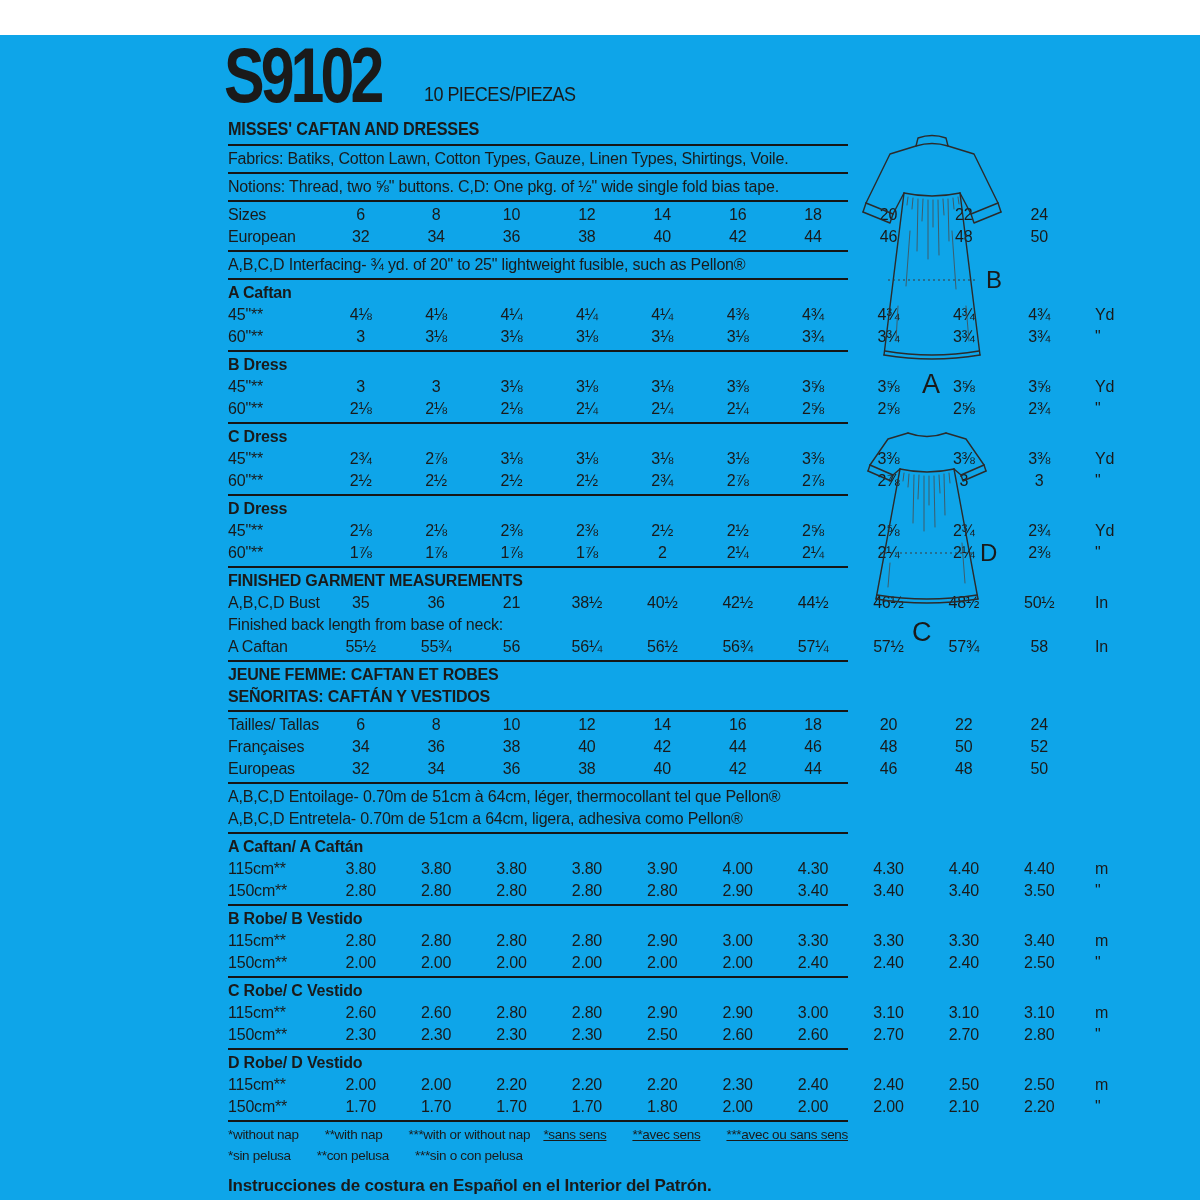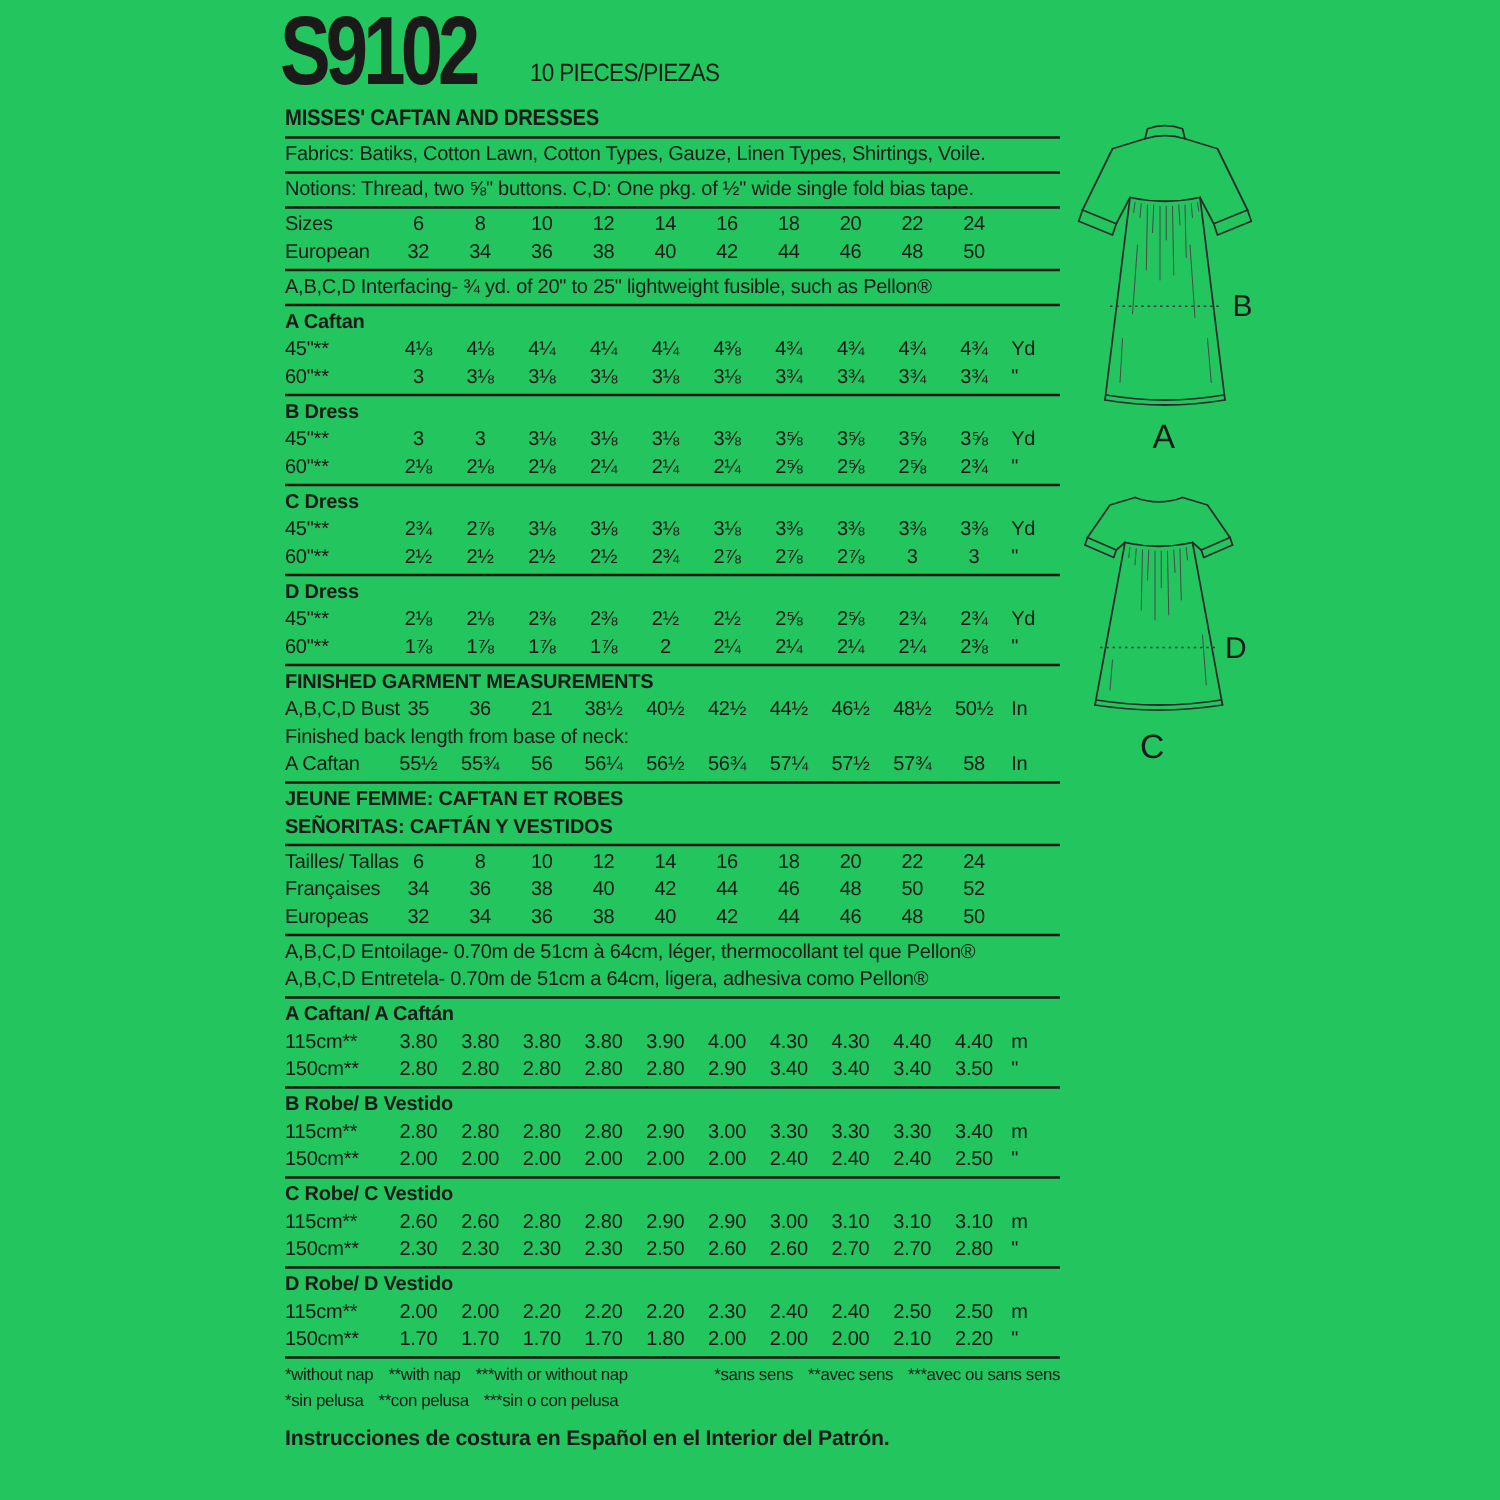--- a/index.html
+++ b/index.html
@@ -4,21 +4,21 @@
 <style>
   * { box-sizing: border-box; margin: 0; padding: 0; }
   html,body { width:1200px; height:1200px; background:#fff; }
   body {
     font-family:"Liberation Sans", sans-serif;
     color:#1a1a1a;
     position:relative;
     overflow:hidden;
     letter-spacing:-0.2px;
   }
-  .page { position:absolute; inset:0; background:#22c55e; }
+  .page { position:absolute; inset:0; background:#0ea5e9;margin-top:35px; }
   .content { position:absolute; left:228px; top:8px; width:620px; }
 
   
   .brand { position:relative; height:74px; }
   .pattern-number {
     position:absolute; left:-4px; top:-4px;
     font-size:78px; font-weight:bold; letter-spacing:-5px;
     line-height:72px; transform:scaleX(.78); transform-origin:left top;
     white-space:nowrap;
   }
@@ -33,31 +33,31 @@
   }
 
   .rule { border-top:2px solid #161616; margin:2px 0; }
   .textline { height:22px; line-height:22px; font-size:16px; white-space:nowrap; }
   .b { font-weight:normal; }
 
   
   .trow {
     display:grid;
     grid-template-columns:82px repeat(10,49.4px) 42px;
-    height:22px; line-height:22px; font-size:16px;
+    height:22px; line-height:22px; font-size:16px;gap:26px;
   }
   .tlabel { white-space:nowrap; }
   .tval { text-align:center; }
   .tunit { padding-left:5px; }
   .sect-head { font-weight:bold; height:22px; line-height:22px; font-size:16px; white-space:nowrap; }
 
   
   .fnrow { display:flex; font-size:13.5px; height:21px; line-height:21px; letter-spacing:-0.3px; }
-  .fngroup { display:flex; gap:12px; }
-  .fngroup.right { margin-left:auto; }
+  .fngroup { display:flex; gap:26px; }
+  .fngroup.right { margin-left:auto;text-decoration:underline; }
 
   .footer-note { font-weight:bold; font-size:17px; margin-top:8px; height:24px; line-height:24px; }
 
   
   .illo { position:absolute; }
   #caftan-illo { left:852px; top:96px; width:170px; height:272px; }
   #dress-illo  { left:850px; top:388px; width:156px; height:242px; }
   .illo svg { width:100%; height:100%; }
   .garment { fill:none; stroke:#2b2b2b; stroke-width:1.4; stroke-linejoin:round; stroke-linecap:round; }
   .gather  { fill:none; stroke:#4a4a4a; stroke-width:0.8; stroke-linecap:round; }

